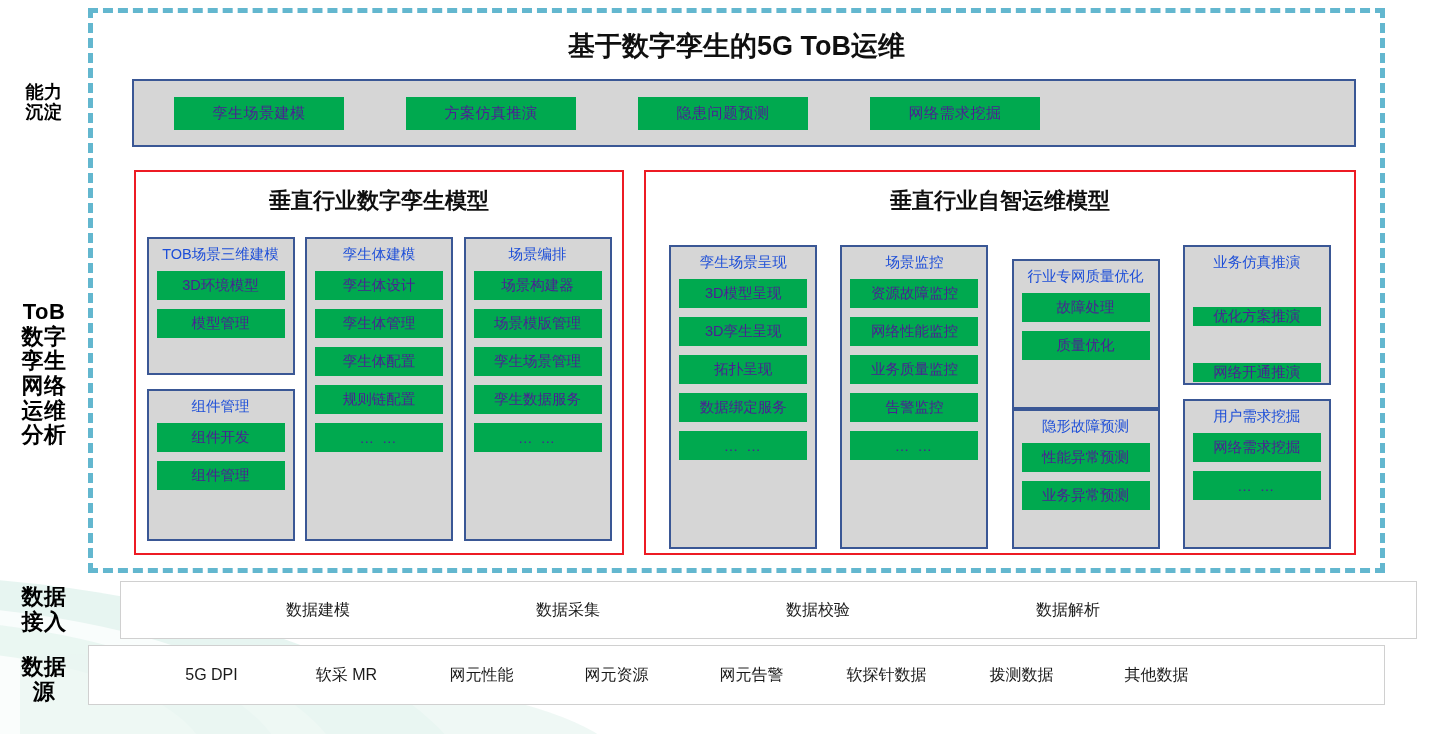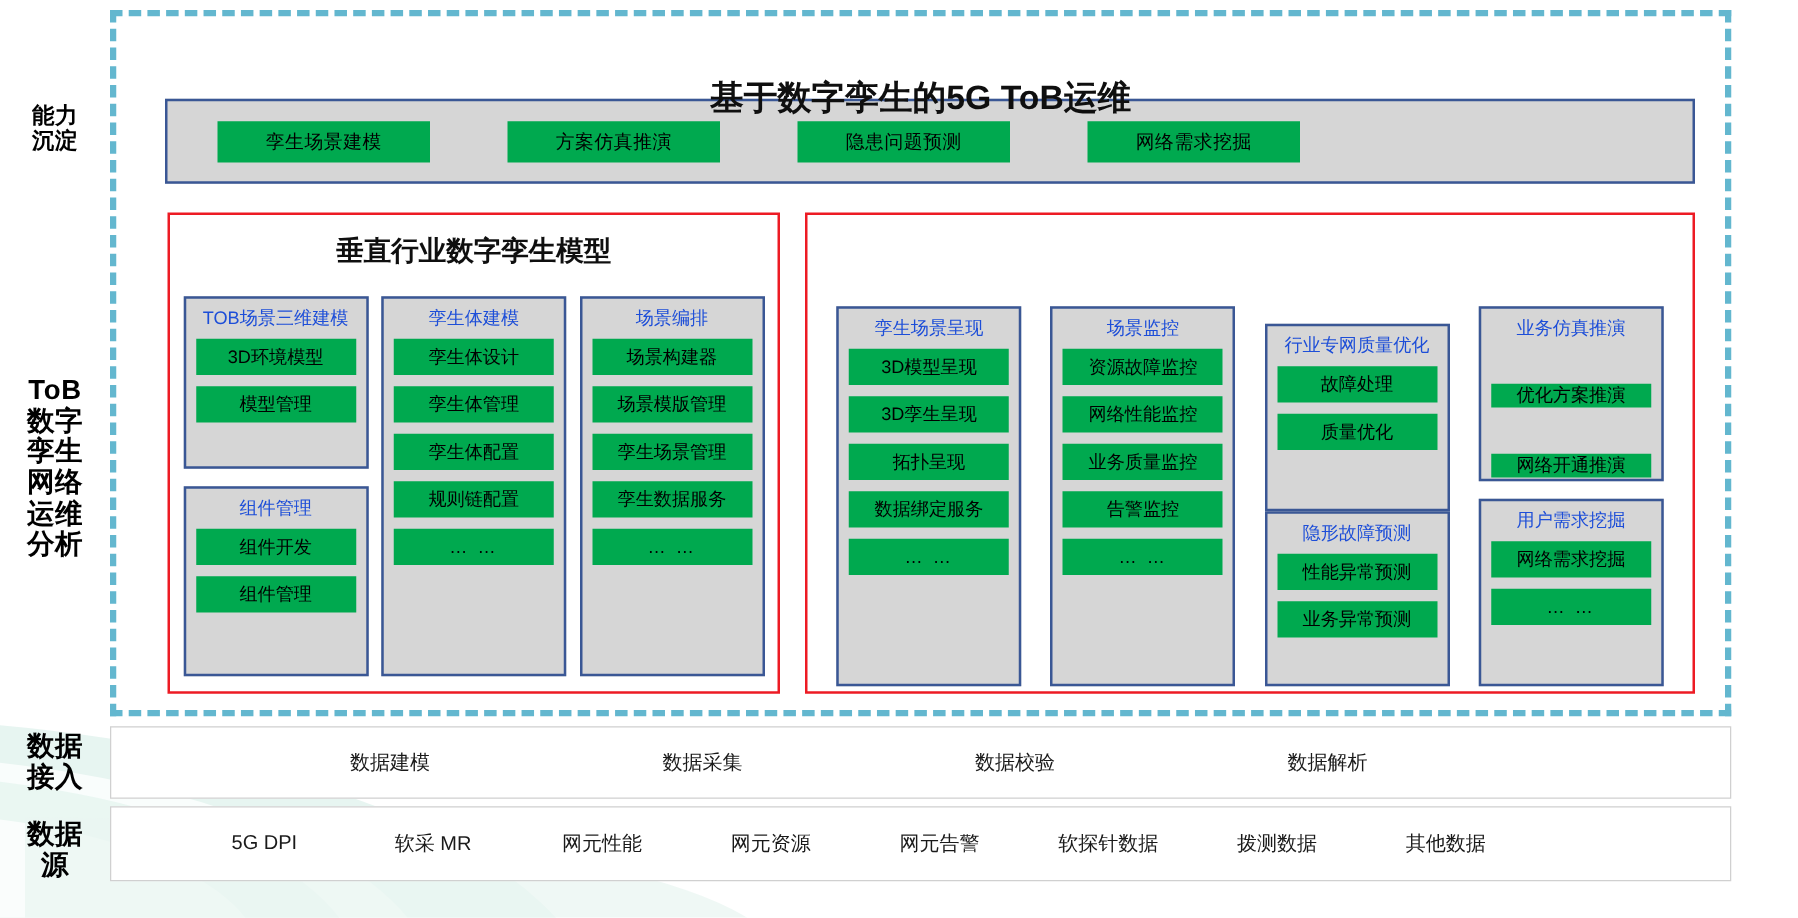--- a/index.html
+++ b/index.html
@@ -39,31 +39,30 @@
   .dashed-zone {
     position: absolute; left: 88px; top: 8px; width: 1297px; height: 565px;
     border: 5px dashed #63b7cf; z-index: 1;
   }
 
   
   .main-title {
     position: absolute; left: 88px; top: 28px; width: 1297px;
     text-align: center; font-size: 27px; font-weight: bold; color: #0f0f0f;
     z-index: 4;
-    margin-top: 32px;
   }
 
   
   .cap-strip {
     position: absolute; left: 132px; top: 79px; width: 1224px; height: 68px;
     background: #d6d6d6; border: 2px solid #3a5795; z-index: 3;
     display: flex; align-items: center; padding-left: 40px;
   }
   .cap-chip {
-    height: 33px; background: #00a94f; color: #000000;
+    height: 33px; background: #00a94f; color: #4c1d95;
     display: flex; align-items: center; justify-content: center;
     font-size: 15px; width: 170px; margin-right: 62px; letter-spacing: .5px;
   }
 
   
   .red-box { position: absolute; border: 2px solid #ed1b24; background: #fff; z-index: 3; }
   #red-left  { left: 134px; top: 170px; width: 490px; height: 385px; }
   #red-right { left: 644px; top: 170px; width: 712px; height: 385px; }
 
   .red-title {
@@ -76,21 +75,21 @@
 
   .col-group { display: flex; flex-direction: column; }
 
   .panel {
     background: #d6d6d6; border: 2px solid #3a5795;
     display: flex; flex-direction: column; align-items: center;
     padding: 6px 8px 10px 8px;
   }
   .panel-title { font-size: 14.5px; color: #1d4ed8; margin-bottom: 7px; white-space: nowrap; }
   .item {
-    background: #00a94f; color: #000000; font-size: 14.5px;
+    background: #00a94f; color: #4c1d95; font-size: 14.5px;
     width: 100%; height: 29px; margin-bottom: 9px;
     display: flex; align-items: center; justify-content: center; white-space: nowrap;
   }
   .item:last-child { margin-bottom: 0; }
   .item.ellipsis { letter-spacing: 2px; }
 
   
   #red-left .col-w { width: 148px; }
   #p-tob3d   { height: 138px; }
   #p-comp    { height: 152px; margin-top: 14px; }
@@ -109,21 +108,21 @@
   
   .band {
     position: absolute; left: 88px; width: 1297px;
     background: #fff; border: 1px solid #d0d0d0; z-index: 4;
     display: flex; align-items: center;
   }
   #band-access { top: 581px; height: 58px; }
   #band-source { top: 645px; height: 60px; }
   .band-cell { font-size: 16px; color: #1a1a1a; text-align: center; white-space: nowrap; }
   #band-access .band-cell { width: 250px; }
-  #band-access { padding-left: 98px; }
+  #band-access { padding-left: 72px; margin-left: 32px; }
   #band-source { padding-left: 55px; }
   #band-source .band-cell { width: 135px; }
 </style>
 </head>
 <body>
 
 <div class="watermark">
   <div class="wm-band wm1"></div>
   <div class="wm-band wm2"></div>
   <div class="wm-band wm3"></div>
@@ -194,20 +193,21 @@
           <div class="item">场景构建器</div>
           <div class="item">场景模版管理</div>
           <div class="item">孪生场景管理</div>
           <div class="item">孪生数据服务</div>
           <div class="item ellipsis">… …</div>
         </div>
       </div>
     </div>
   </div>
 <div class="red-box" id="red-right">
+    <div class="red-title">垂直行业自智运维模型</div>
     <div class="cols">
       <div class="col-group col-w">
         <div class="panel" id="p-present">
           <div class="panel-title">孪生场景呈现</div>
           <div class="item">3D模型呈现</div>
           <div class="item">3D孪生呈现</div>
           <div class="item">拓扑呈现</div>
           <div class="item">数据绑定服务</div>
           <div class="item ellipsis">… …</div>
         </div>

